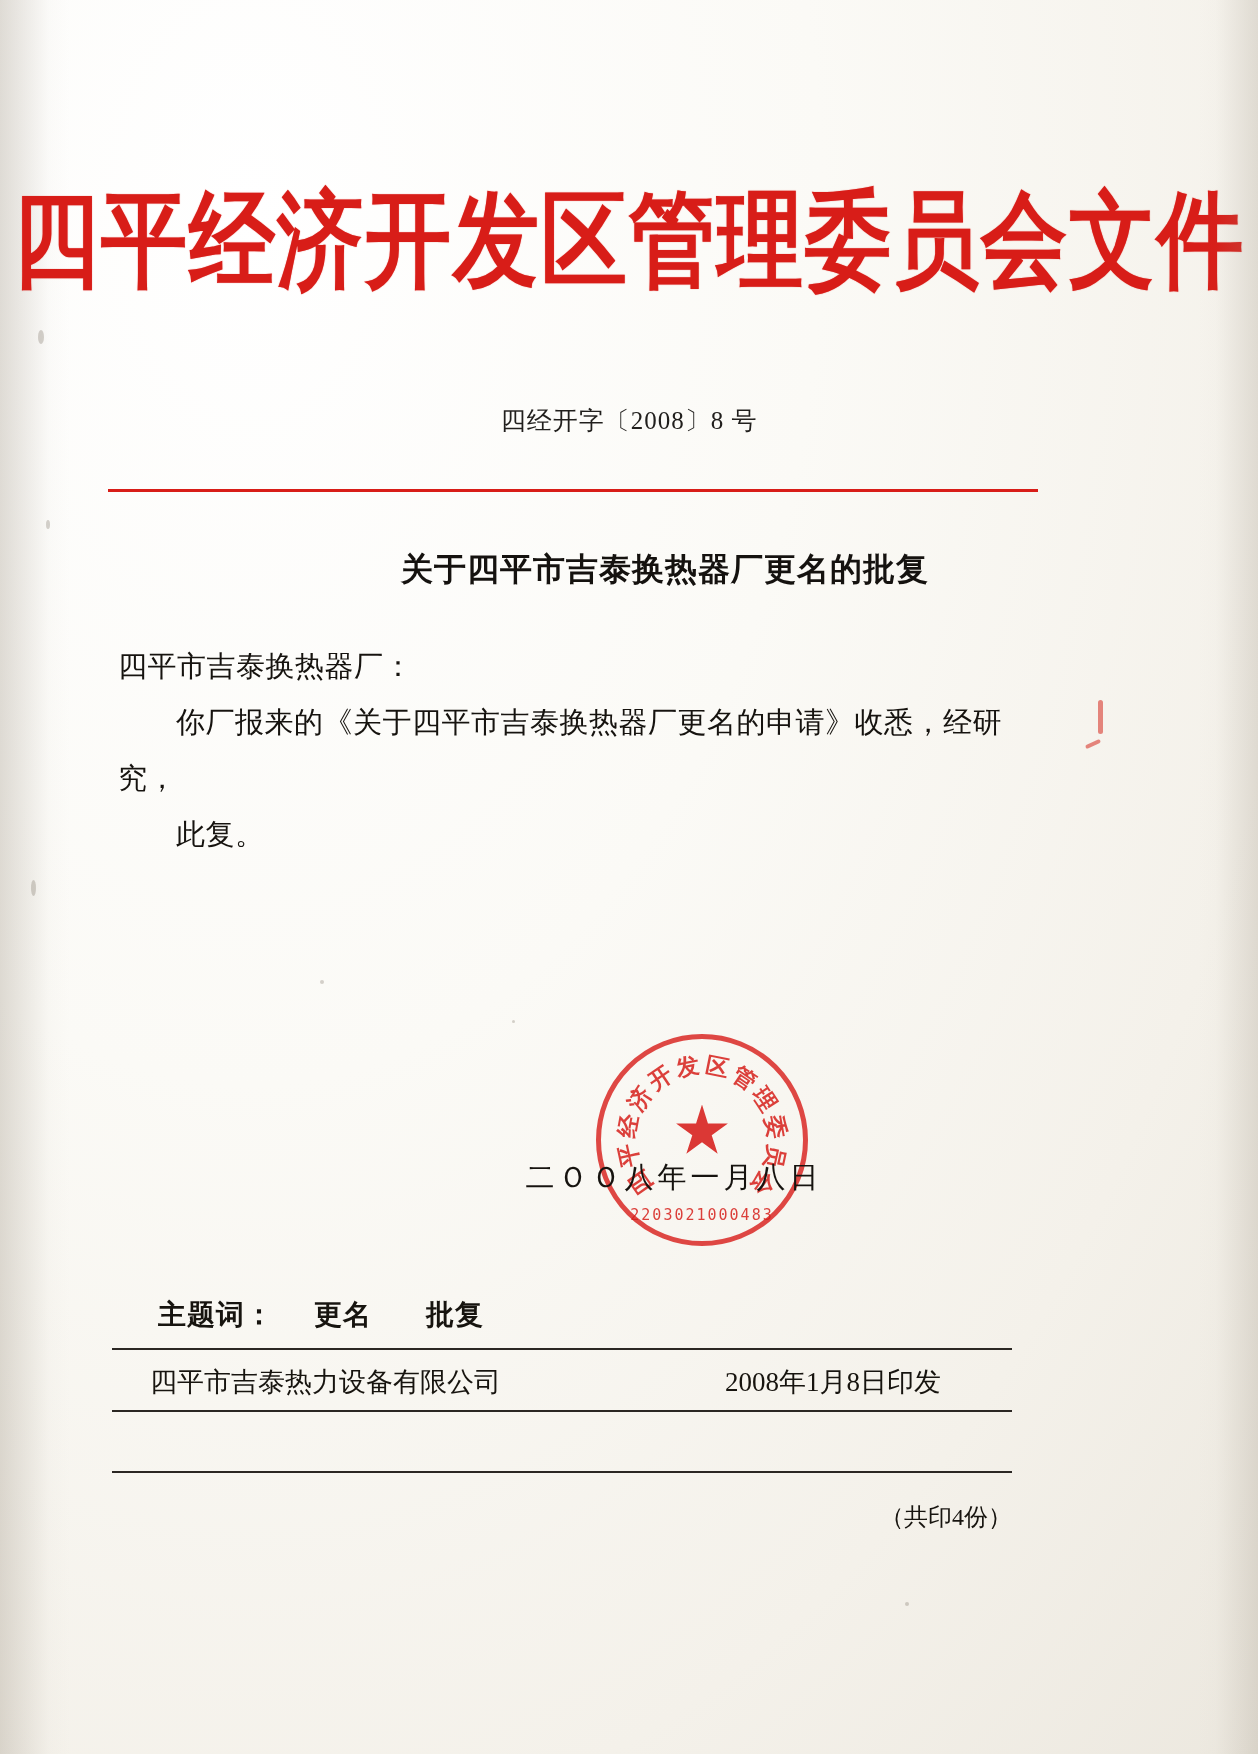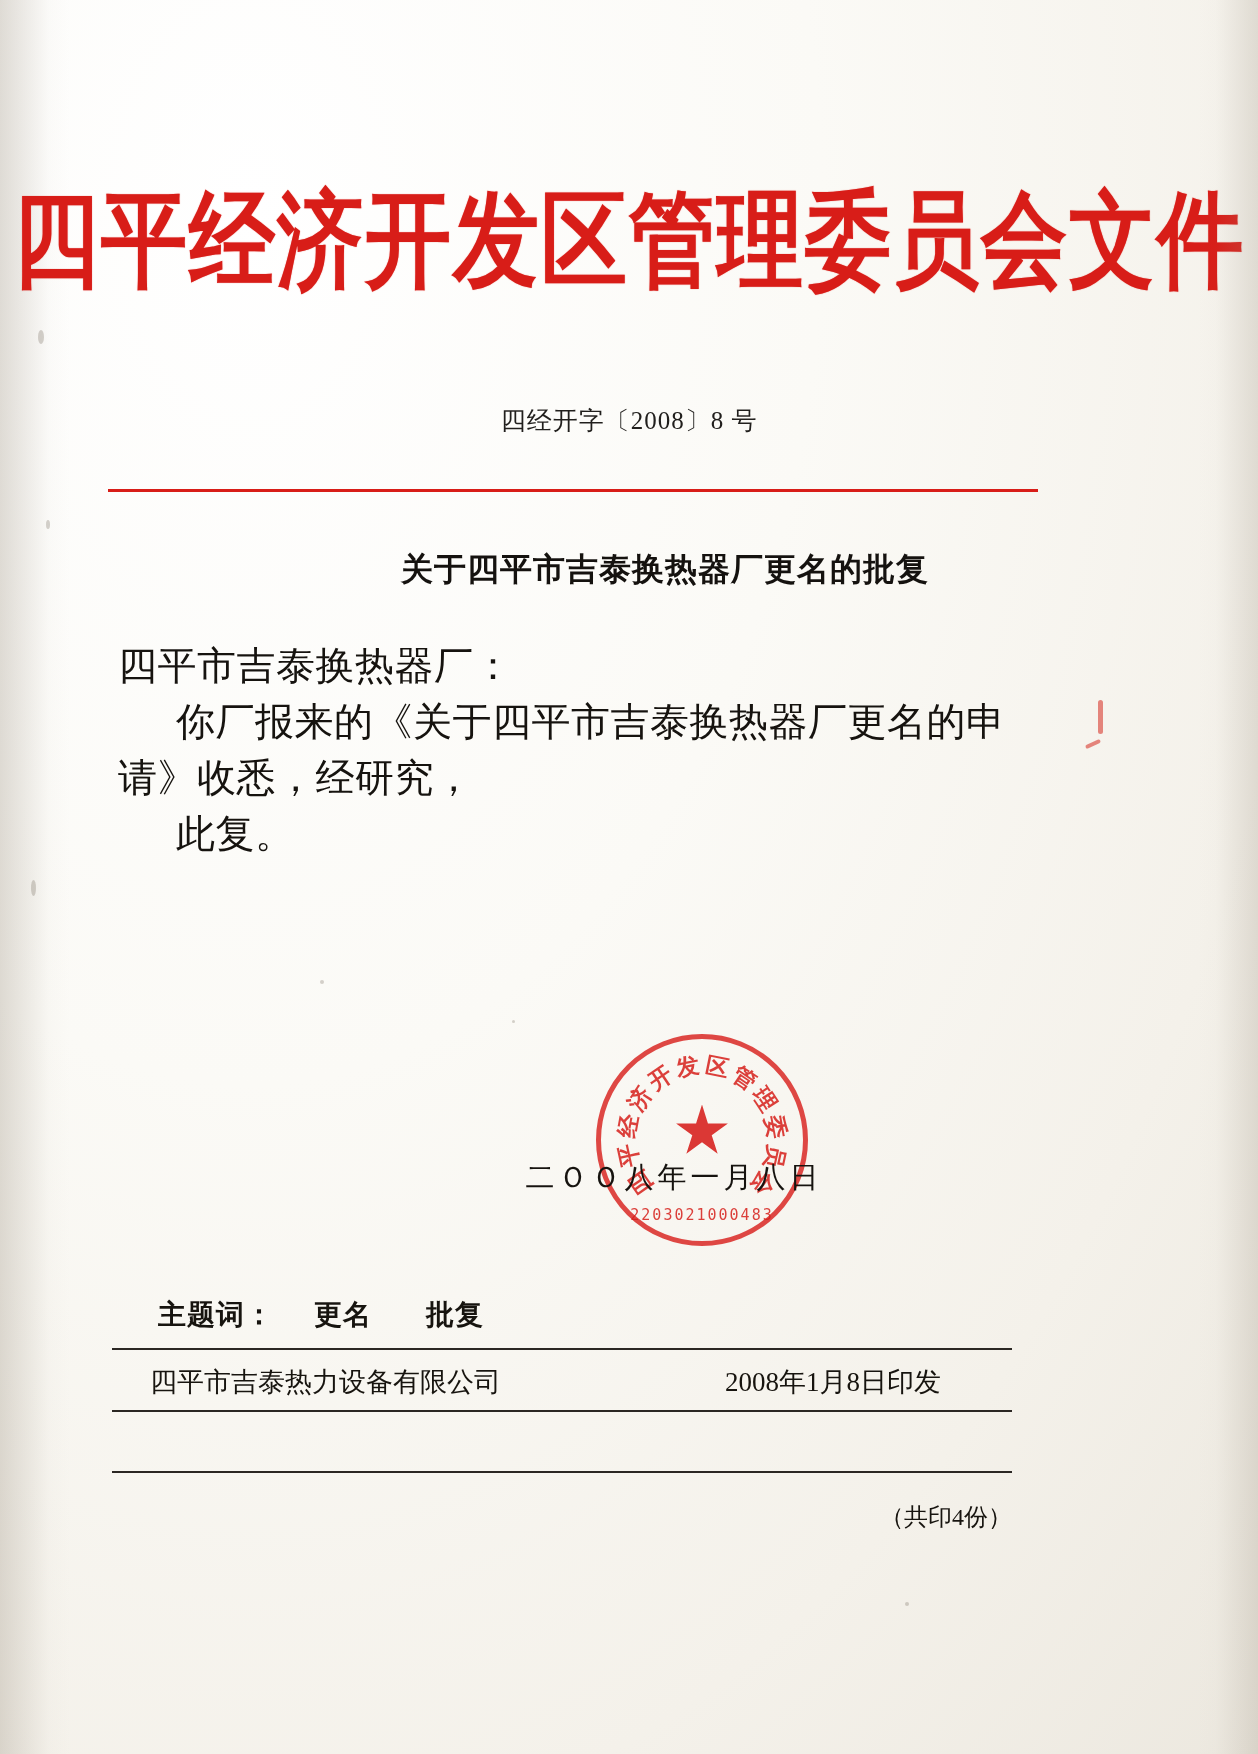--- a/index.html
+++ b/index.html
@@ -109,21 +109,21 @@
     color: #15120f;
     padding-left: 36px;
   }
 
   
   #body {
     position: absolute;
     left: 118px;
     top: 638px;
     width: 930px;
-    font-size: 39px;
+    font-size: 29px;
     line-height: 56px;
     color: #16130f;
     letter-spacing: 0.5px;
   }
   #body p { margin: 0; }
   .indent { text-indent: 58px; }
 
   
   #seal {
     position: absolute;

